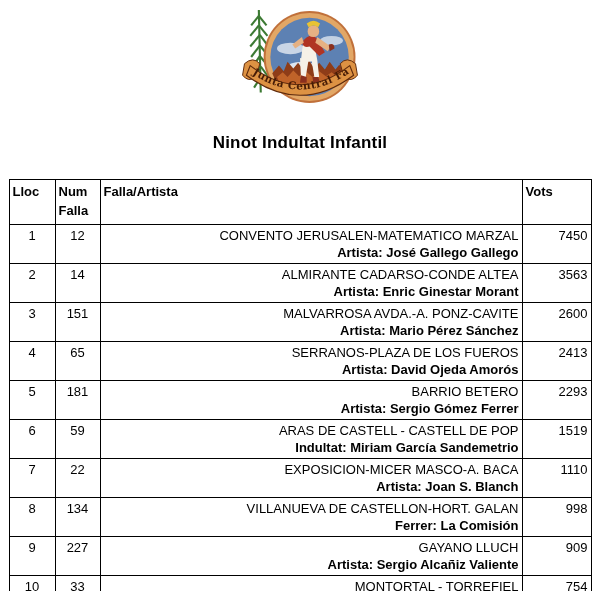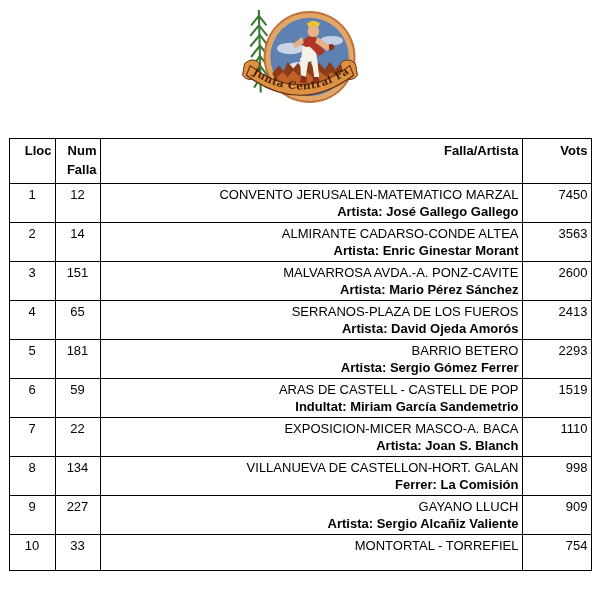--- a/index.html
+++ b/index.html
@@ -32,21 +32,21 @@
     vertical-align:top;
     font-size:13px;
     padding:2px 3px;
   }
   col.c-lloc{width:46px;}
   col.c-num{width:45px;}
   col.c-falla{width:422px;}
   col.c-vots{width:69px;}
   thead th{
     font-weight:bold;
-    text-align:right;
+    text-align:left;
     height:40px;
     padding-top:4px;
     line-height:19px;
   }
   tbody td{height:31px;line-height:17px;}
   td.lloc, td.num{text-align:center;}
   td.falla{text-align:right;padding-left:4px;}
   td.vots{text-align:right;padding-right:4px;margin-top:24px;}
   .falla-name{display:block;}
   .artista{display:block;font-weight:bold;}
@@ -107,20 +107,21 @@
         <path d="M128,62 q-9,-8 -16,0 l4,14 q8,6 14,-2 z" fill="#dd9243" stroke="#5f2a0c" stroke-width="1"></path>
         <path d="M18,64 Q70,104 122,64 L126,74 Q70,116 14,74 Z" fill="#dd9243" stroke="#5f2a0c" stroke-width="1.2"></path>
         <path id="bannerArc" d="M16,70 Q70,108 124,70" fill="none"></path>
         <text font-size="11" font-weight="bold" fill="#471c06" font-family="'DejaVu Serif', serif" letter-spacing="0.5">
           <textPath href="#bannerArc" startOffset="4%">Junta Central Fallera</textPath>
         </text>
       </g>
     </svg>
   </div>
 
+  <div class="title">Ninot Indultat Infantil</div>
 
   <table class="results">
     <colgroup>
       <col class="c-lloc">
         <col class="c-num">
         <col class="c-falla">
         <col class="c-vots">
     </colgroup>
     <thead>
       <tr>

